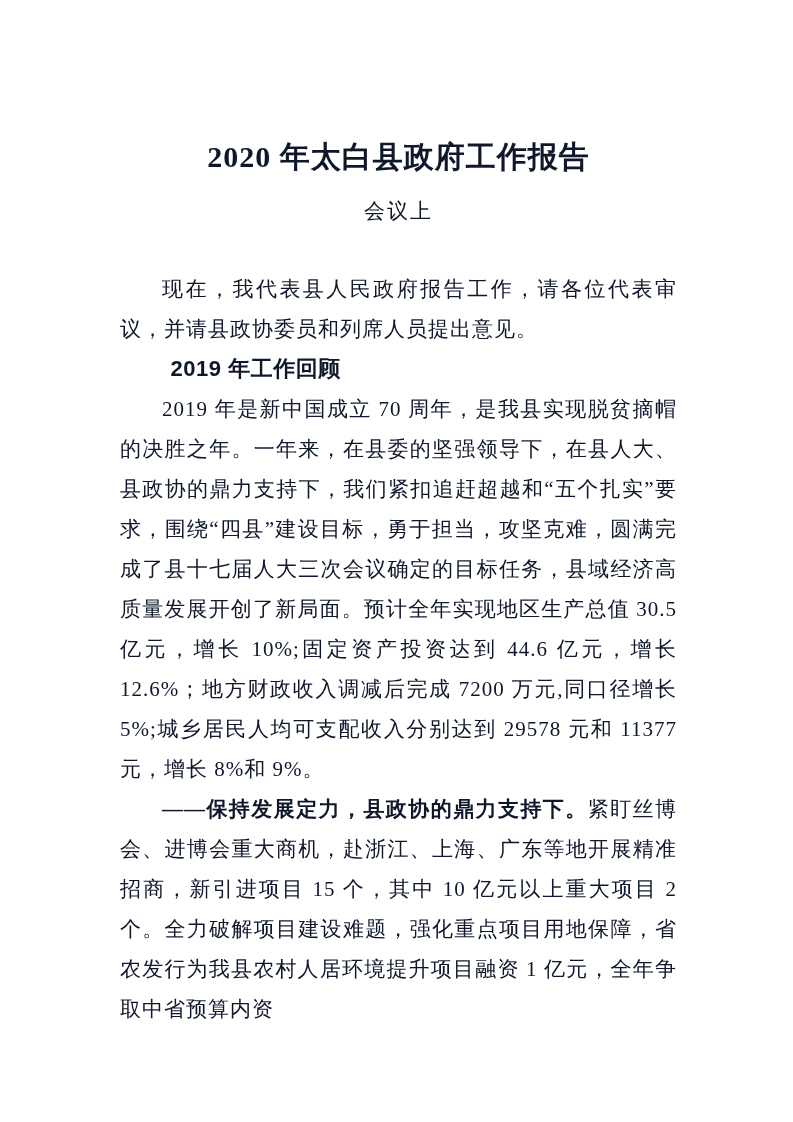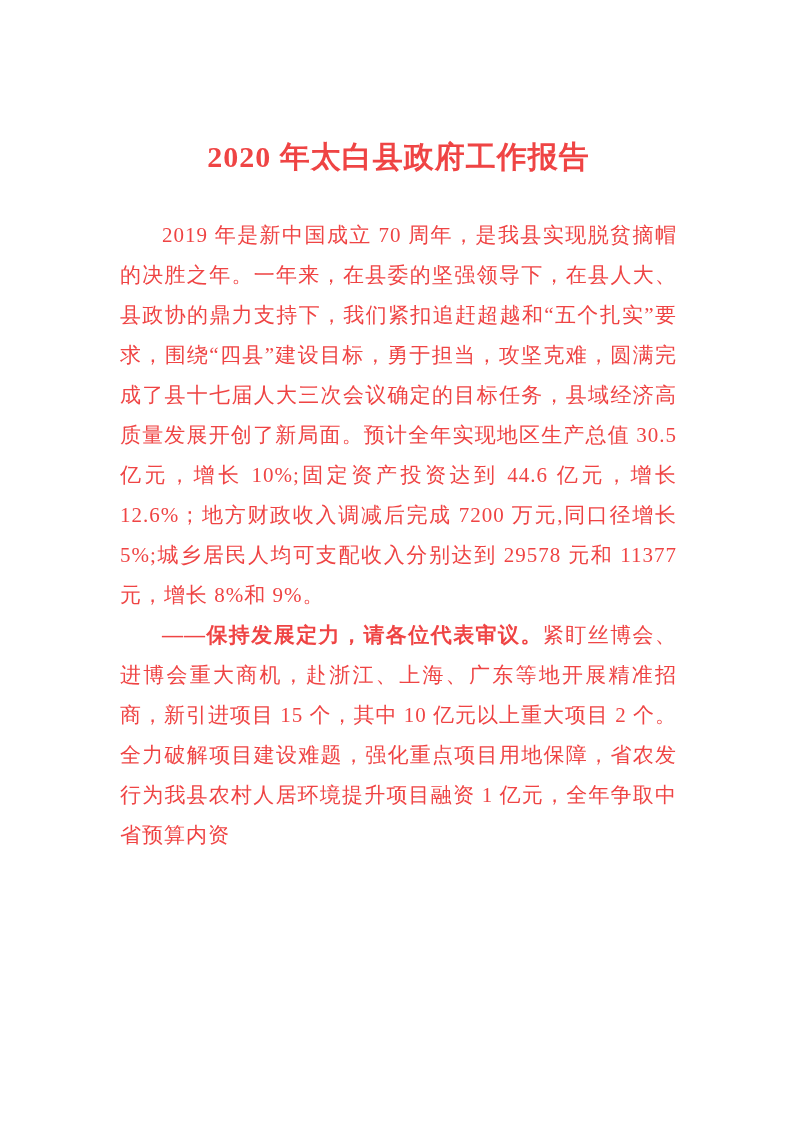--- a/index.html
+++ b/index.html
@@ -8,21 +8,21 @@
     background: #ffffff;
   }
 
   .page {
     position: relative;
     width: 793px;
     height: 1122px;
     background: #ffffff;
     overflow: hidden;
     font-family: "Liberation Serif", "DejaVu Serif", serif;
-    color: #ef4444;
+    color: #0f172a;
   }
 
   .content {
     position: absolute;
     left: 120px;
     top: 137px;
     width: 557px;
   }
 
   .doc-title {
@@ -81,27 +81,30 @@
 </style>
 </head>
 <body>
 
 <div class="page">
   <div class="content">
 
     <h1 class="doc-title">2020 年太白县政府工作报告</h1>
 
     <div class="doc-subtitle">
+      <div>会议上</div>
     </div>
 
 
     <div class="doc-body">
 
 
+      <p class="para">现在，我代表县人民政府报告工作，请各位代表审议，并请县政协委员和列席人员提出意见。</p>
 
+      <p class="section-heading">2019 年工作回顾</p>
 
       <p class="para">2019 年是新中国成立 70 周年，是我县实现脱贫摘帽的决胜之年。一年来，在县委的坚强领导下，在县人大、县政协的鼎力支持下，我们紧扣追赶超越和“五个扎实”要求，围绕“四县”建设目标，勇于担当，攻坚克难，圆满完成了县十七届人大三次会议确定的目标任务，县域经济高质量发展开创了新局面。预计全年实现地区生产总值 30.5 亿元，增长 10%;固定资产投资达到 44.6 亿元，增长 12.6%；地方财政收入调减后完成 7200 万元,同口径增长 5%;城乡居民人均可支配收入分别达到 29578 元和 11377 元，增长 8%和 9%。</p>
 
-      <p class="para"><span class="lead-bold">——保持发展定力，请各位代表审议。</span><span>紧盯丝博会、进博会重大商机，赴浙江、上海、广东等地开展精准招商，新引进项目 15 个，其中 10 亿元以上重大项目 2 个。全力破解项目建设难题，强化重点项目用地保障，省农发行为我县农村人居环境提升项目融资 1 亿元，全年争取中省预算内资</span></p>
+      <p class="para"><span class="lead-bold">——保持发展定力，县政协的鼎力支持下。</span><span>紧盯丝博会、进博会重大商机，赴浙江、上海、广东等地开展精准招商，新引进项目 15 个，其中 10 亿元以上重大项目 2 个。全力破解项目建设难题，强化重点项目用地保障，省农发行为我县农村人居环境提升项目融资 1 亿元，全年争取中省预算内资</span></p>
 
     </div>
   </div>
 </div>
 
 </body></html>

